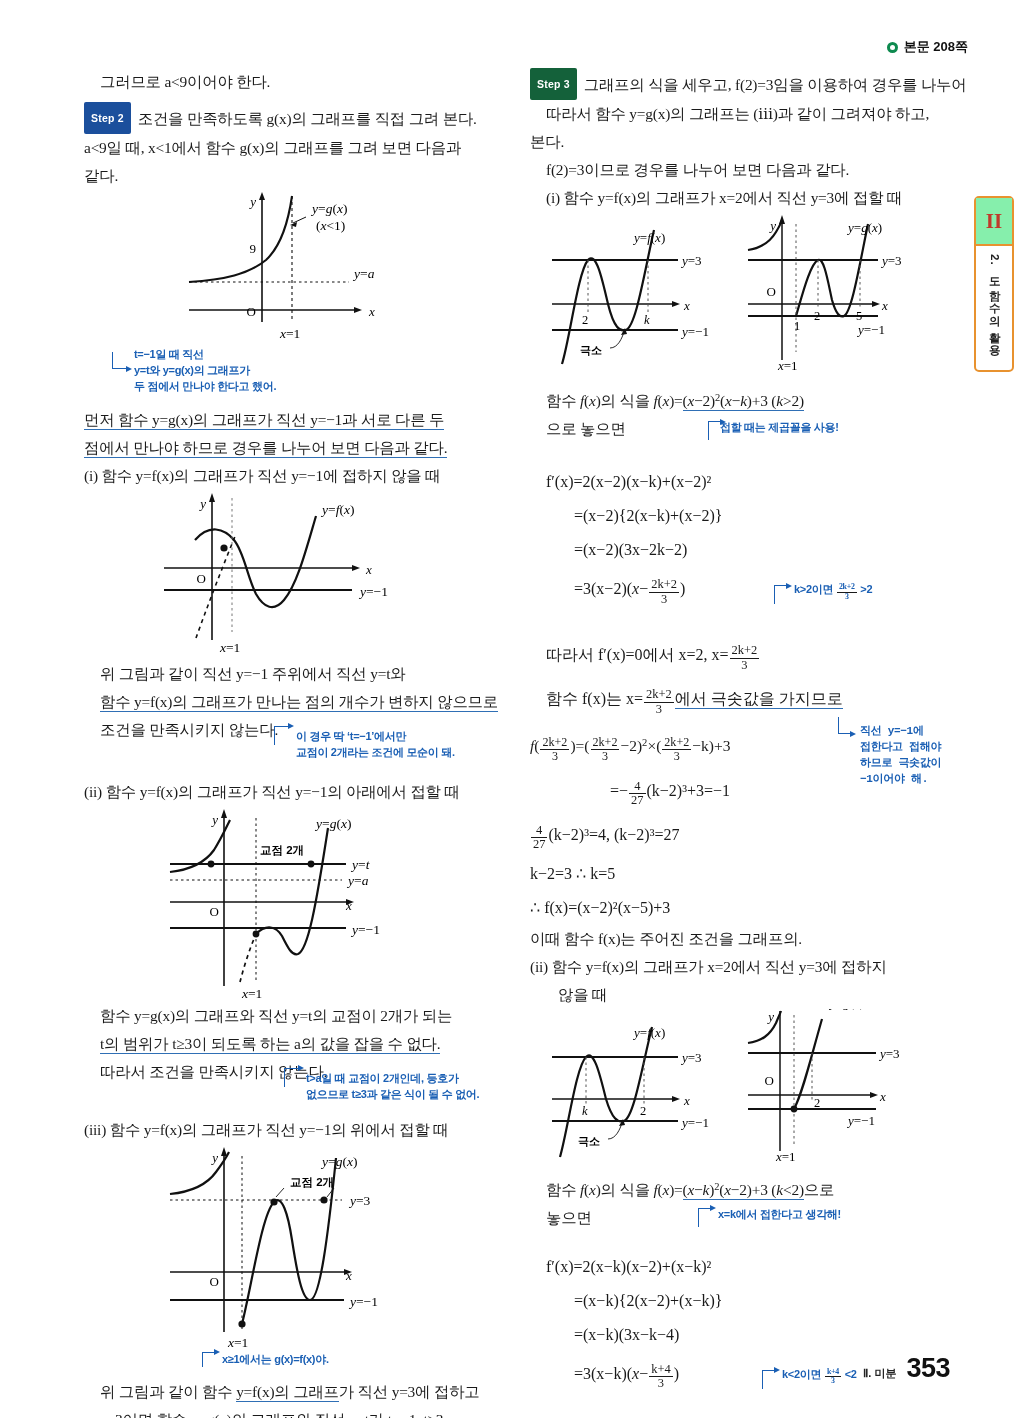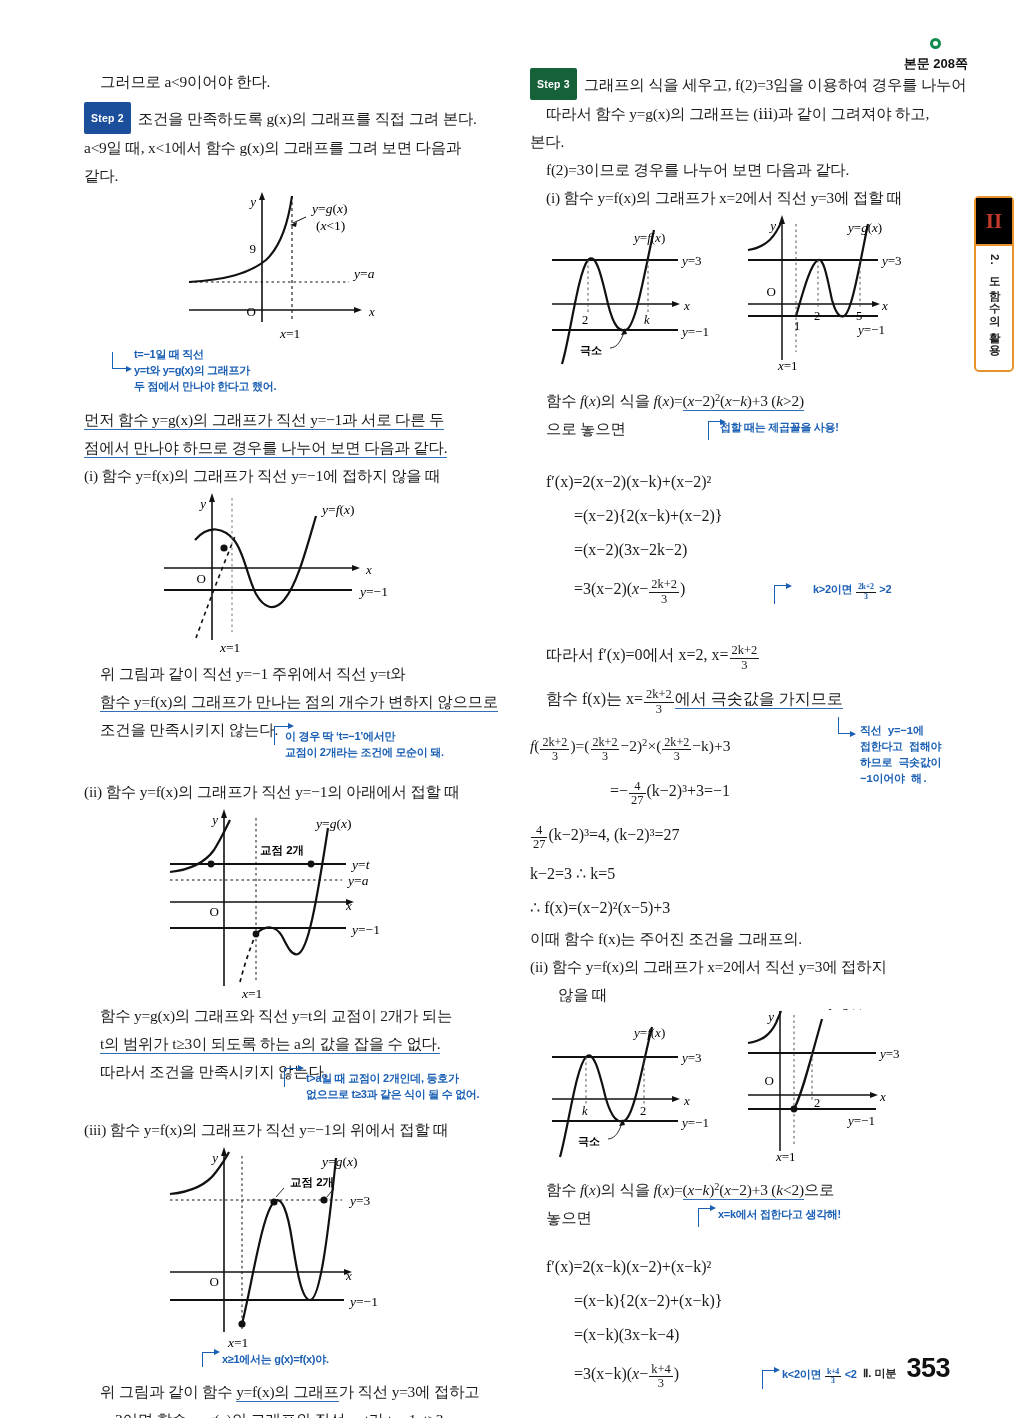--- a/index.html
+++ b/index.html
@@ -27,21 +27,20 @@
     position: absolute;
     top: 38px;
     right: 52px;
     display: flex;
     align-items: center;
     gap: 6px;
     font-family: "Liberation Sans", sans-serif;
     font-weight: bold;
     font-size: 13px;
     color: #111;
-    flex-direction: column;
   }
   .header-dot {
     width: 11px; height: 11px;
     border-radius: 50%;
     background: #0e8a4f;
     position: relative;
   }
   .header-dot::after {
     content: "";
     position: absolute;
@@ -58,21 +57,21 @@
     top: 196px;
     width: 40px;
     height: 176px;
     border: 2px solid #e8922f;
     border-radius: 5px;
     background: #fff;
     box-sizing: border-box;
   }
   .side-tab-top {
     height: 46px;
-    background: #000000;
+    background: #86efac;
     border-bottom: 2px solid #e8922f;
     display: flex;
     align-items: center;
     justify-content: center;
     font-family: "Liberation Serif", serif;
     font-weight: bold;
     font-size: 21px;
     color: #c0392b;
     letter-spacing: 0;
   }
@@ -315,21 +314,21 @@
         <text x="136" y="162" font-family="Liberation Serif, serif" font-size="13.5"><tspan font-style="italic">x</tspan>=1</text>
       </svg>
     </div>
 
     <div class="line indent1">위 그림과 같이 직선 y=−1 주위에서 직선 y=t와</div>
     <div class="line indent1"><span class="u-blue">함수 y=f(x)의 그래프가 만나는 점의 개수가 변하지 않으므로</span></div>
     <div class="line indent1">조건을 만족시키지 않는다.</div>
 
     <div class="note-block" style="height:34px;">
       <div class="lead-up" style="left:190px; top:-18px; width:14px; height:18px;"></div>
-      <div class="note" style="position:absolute; left:201px; top:-16px;">
+      <div class="note" style="position:absolute; left:212px; top:-16px;">
         <div>이 경우 딱 ‘t=−1’에서만</div>
         <div>교점이 2개라는 조건에 모순이 돼.</div>
       </div>
     </div>
 
     <div class="line">(ii) 함수 y=f(x)의 그래프가 직선 y=−1의 아래에서 접할 때</div>
 
     <div class="fig" style="height:196px;">
       <svg width="420" height="196" viewBox="0 0 420 196">
         <line x1="140" y1="8" x2="140" y2="180" stroke="#111" stroke-width="1.6"></line>
@@ -484,21 +483,21 @@
 
     <div class="eqline indent1">f′(x)=2(x−2)(x−k)+(x−2)²</div>
     <div class="eqline indent3">=(x−2){2(x−k)+(x−2)}</div>
     <div class="eqline indent3">=(x−2)(3x−2k−2)</div>
     <div class="eqline indent3 tall">
       <span>=3(x−2)</span><span class="mn">(</span><span class="mi">x</span><span class="mn">−</span><span class="frac"><span class="num">2k+2</span><span class="den">3</span></span><span class="mn">)</span>
     </div>
 
     <div class="note-block" style="height:22px;">
       <div class="lead-up" style="left:244px; top:-26px; width:12px; height:18px;"></div>
-      <div class="note" style="position:absolute; left:264px; top:-30px;margin-left:19px;">
+      <div class="note" style="position:absolute; left:264px; top:-30px;">
         <span>k&gt;2이면</span>
         <span class="frac sm"><span class="num">2k+2</span><span class="den">3</span></span>
         <span>&gt;2</span>
       </div>
     </div>
 
     <div class="eqline indent1 tall">
       <span>따라서 f′(x)=0에서 x=2, x=</span><span class="frac"><span class="num">2k+2</span><span class="den">3</span></span>
     </div>
 

